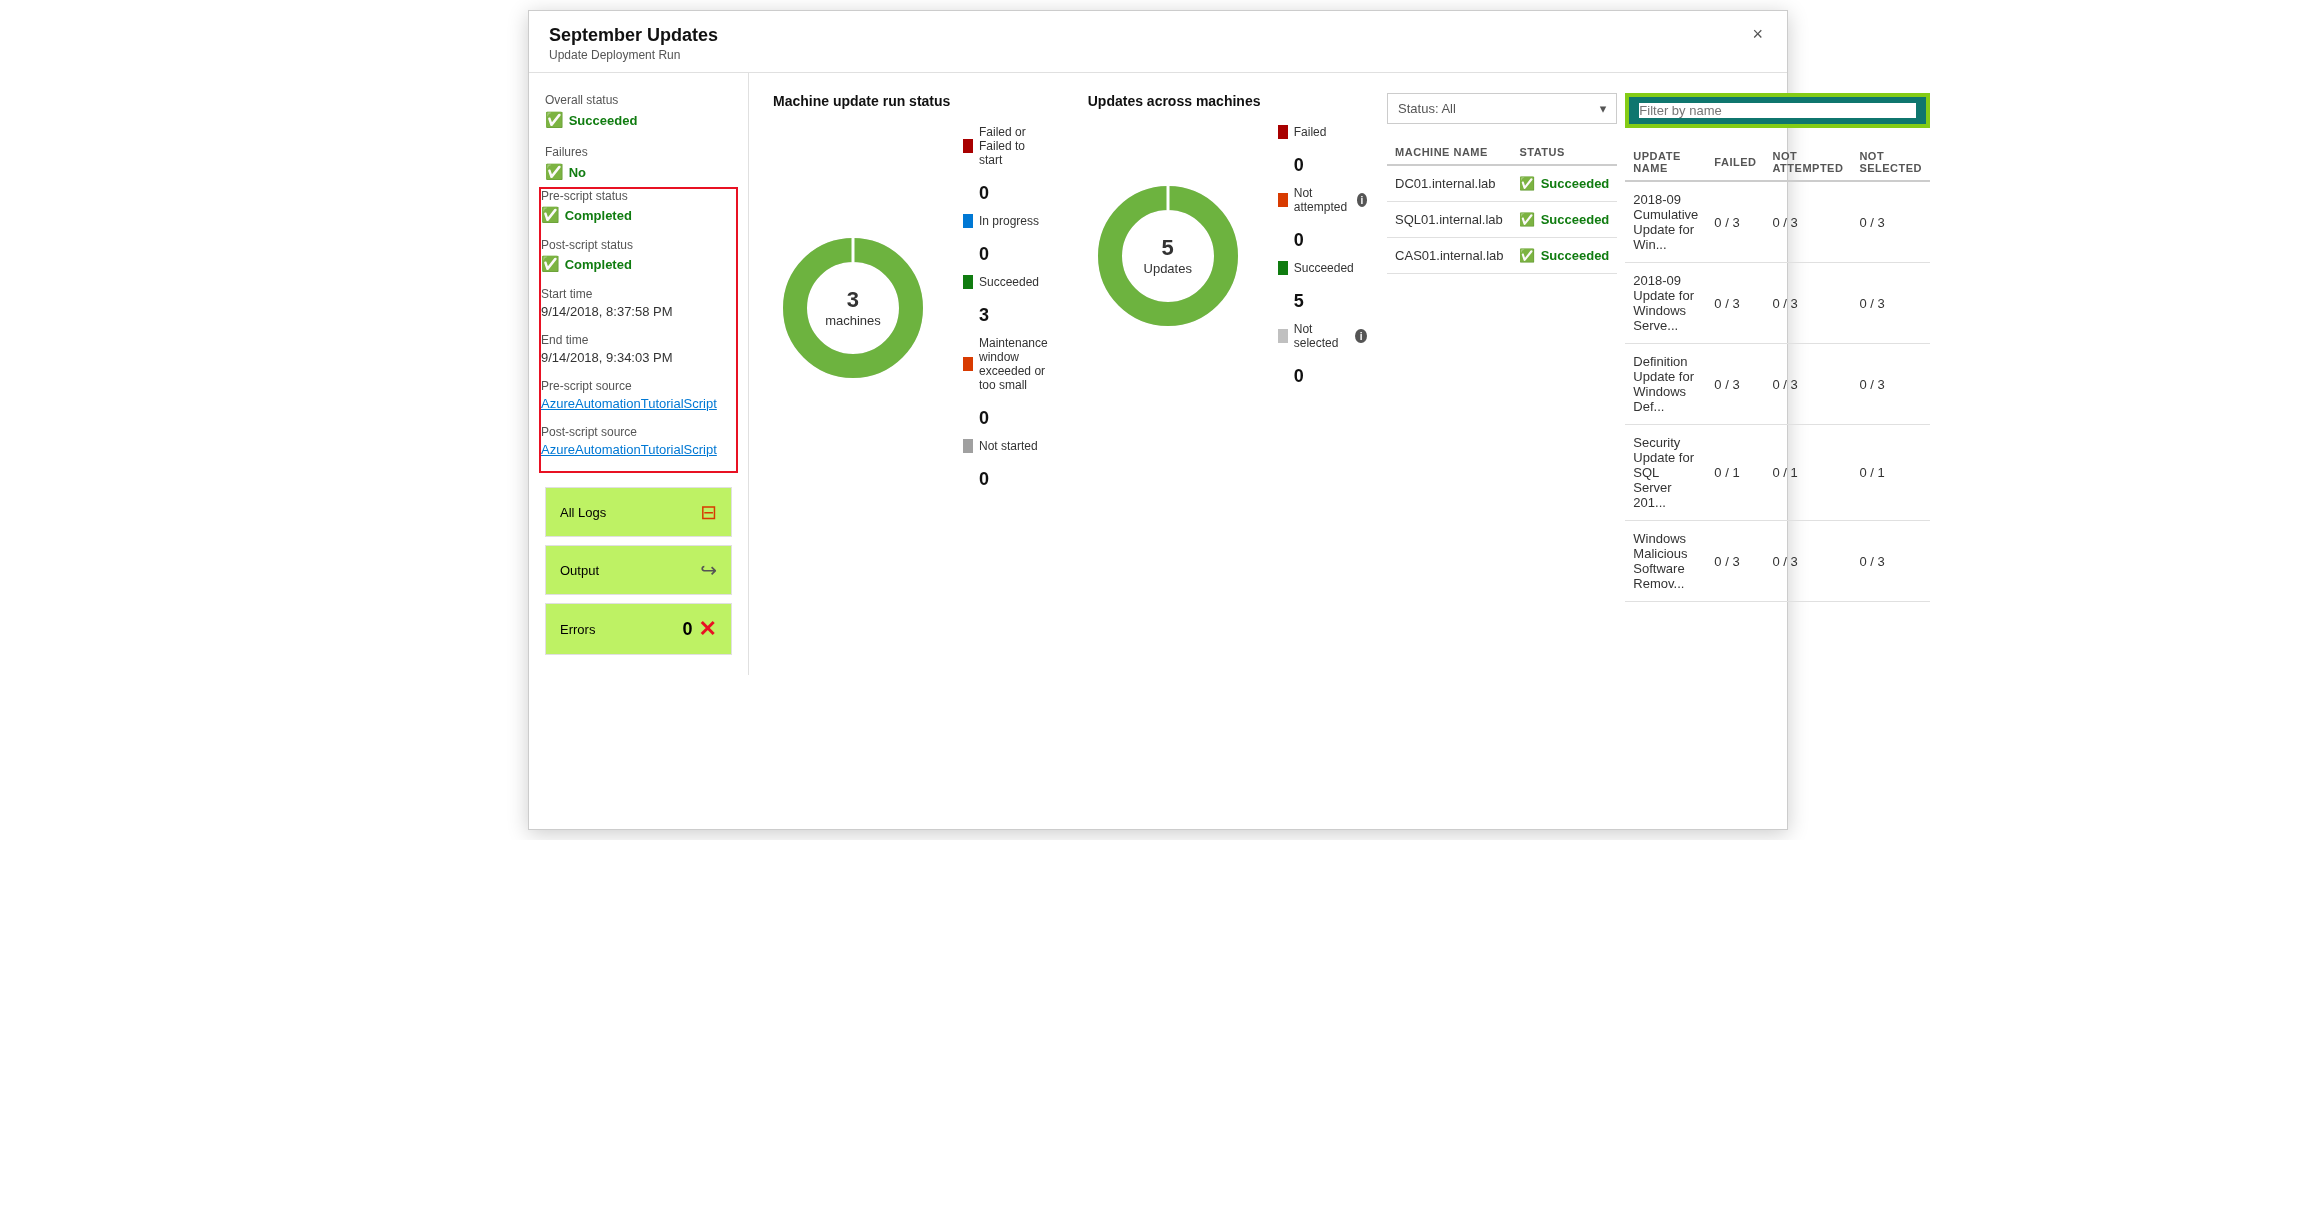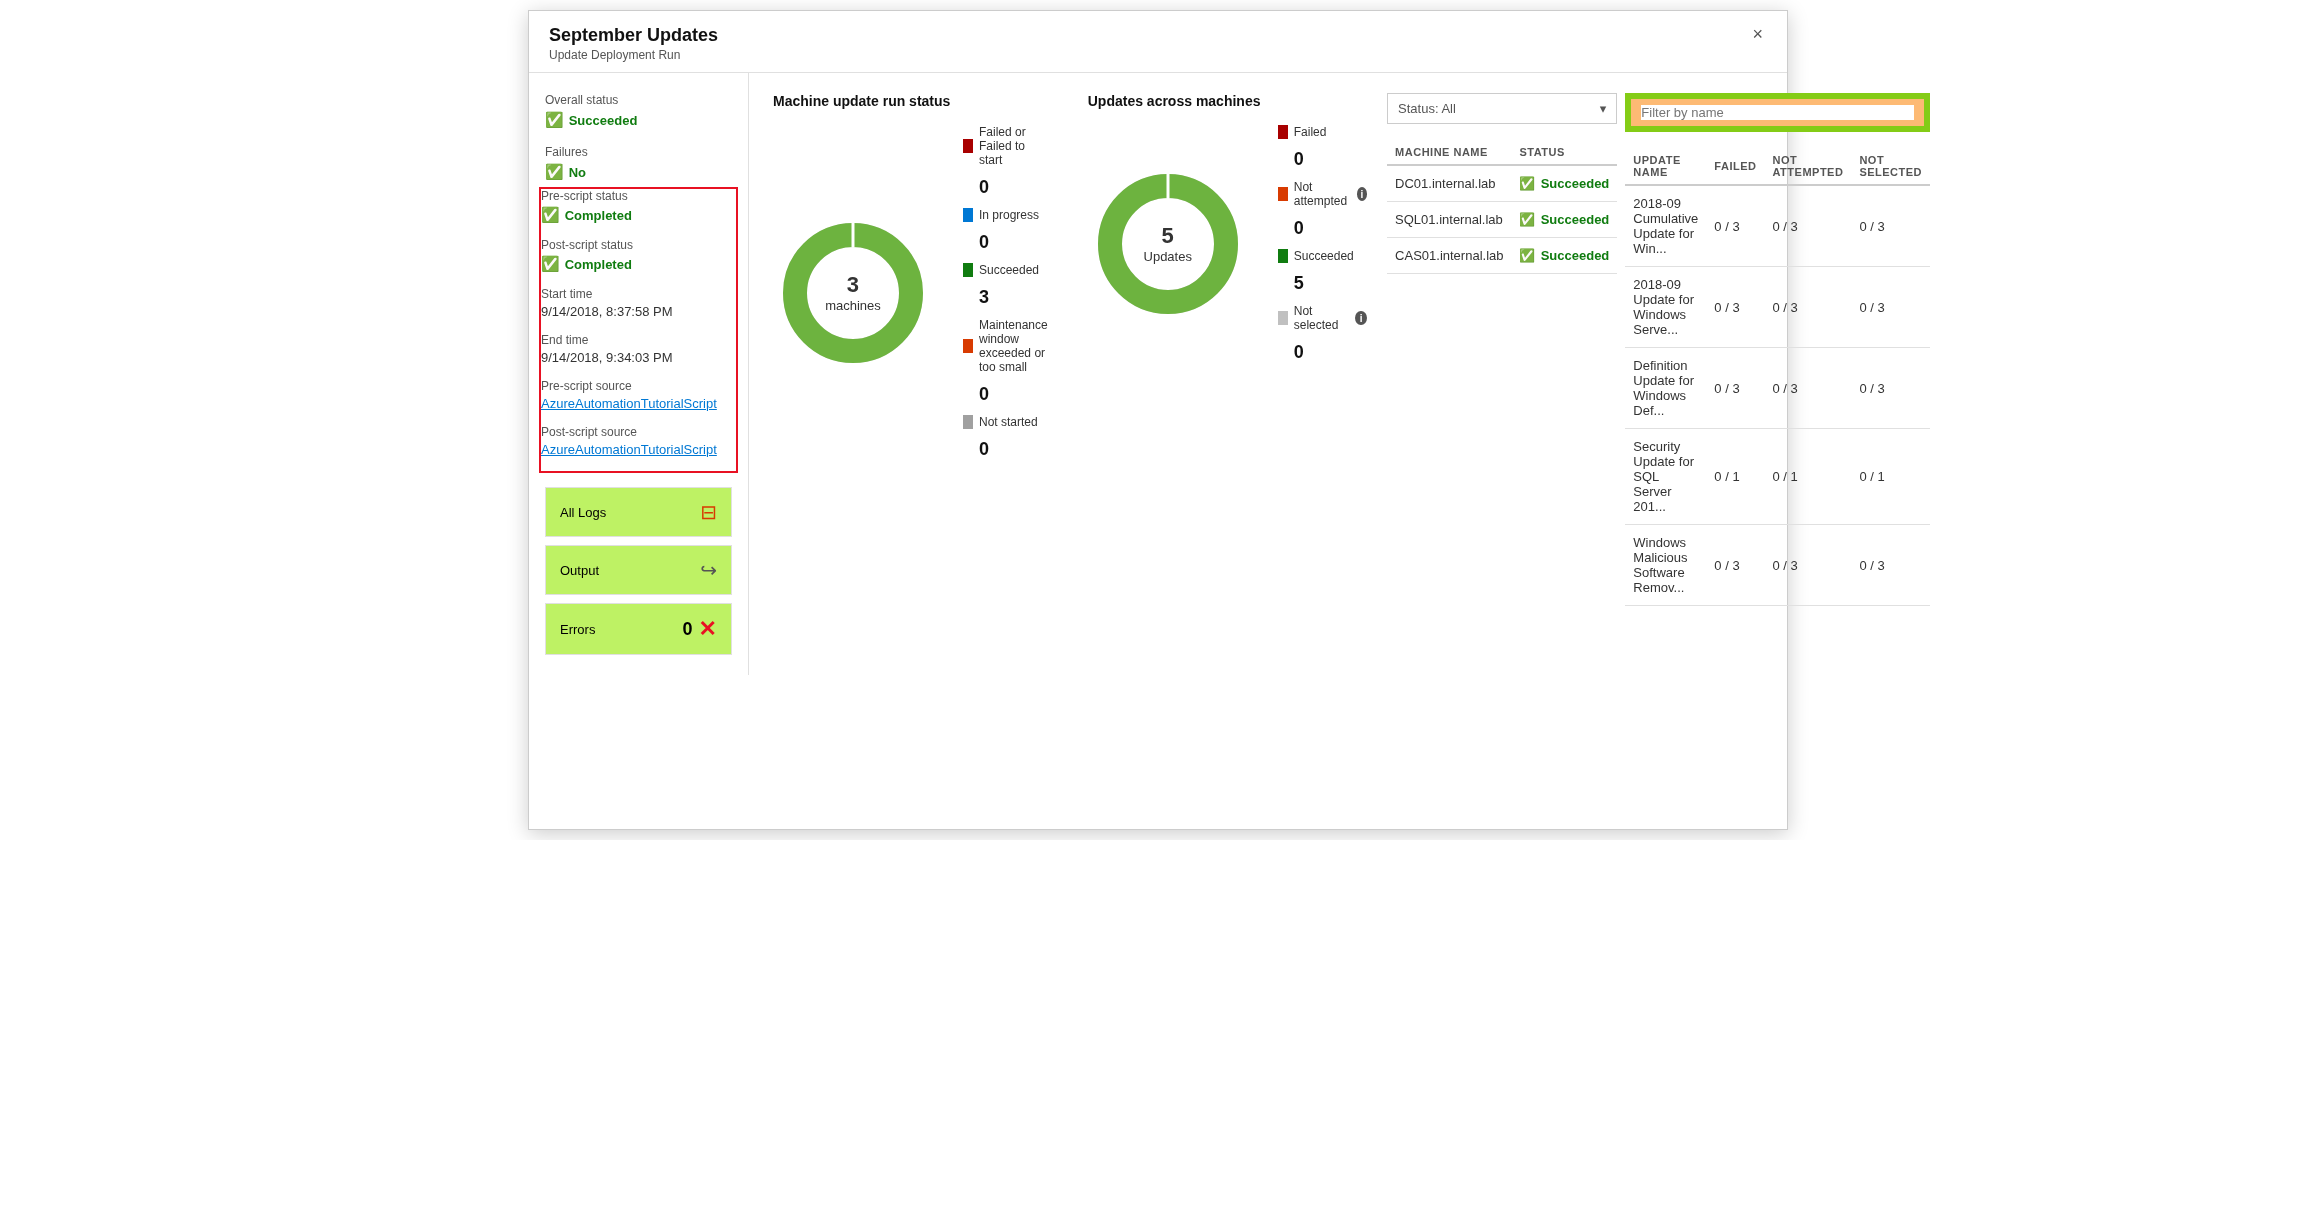--- a/index.html
+++ b/index.html
@@ -126,21 +126,21 @@
       top: 50%; left: 50%;
       transform: translate(-50%, -50%);
       text-align: center;
       font-size: 22px;
       font-weight: 700;
       line-height: 1.2;
     }
     .donut-label small { font-size: 13px; font-weight: 400; display: block; }
 
     .legend { display: flex; flex-direction: column; gap: 10px; }
-    .legend-item { display: flex; flex-direction: column; gap: 10px; }
+    .legend-item { display: flex; flex-direction: column; gap: 16px; }
     .legend-header { display: flex; align-items: center; gap: 6px; font-size: 12px; color: #333; }
     .legend-bar { width: 10px; height: 14px; flex-shrink: 0; }
     .legend-count { font-size: 18px; font-weight: 600; padding-left: 16px; color: #111; }
 
     .bar-red { background: #a80000; }
     .bar-blue { background: #0078d4; }
     .bar-green { background: #107c10; }
     .bar-orange { background: #d83b01; }
     .bar-gray { background: #a0a0a0; }
     .bar-light-gray { background: #c0c0c0; }
@@ -150,24 +150,24 @@
       display: flex;
       gap: 8px;
     }
 
     .machines-section { flex: 1; }
     .updates-section { flex: 1.6; }
 
     .filter-bar {
       display: flex;
       align-items: center;
-      border: 6px solid #84cc16;
+      border: 4px solid #84cc16;
       padding: 6px 10px;
       margin-bottom: 16px;
-      background: #fdba74;
+      background: #0f766e;
     }
     .filter-input {
       flex: 1;
       border: none;
       outline: none;
       font-size: 13px;
       color: #555;
     }
 
     .dropdown-row {

